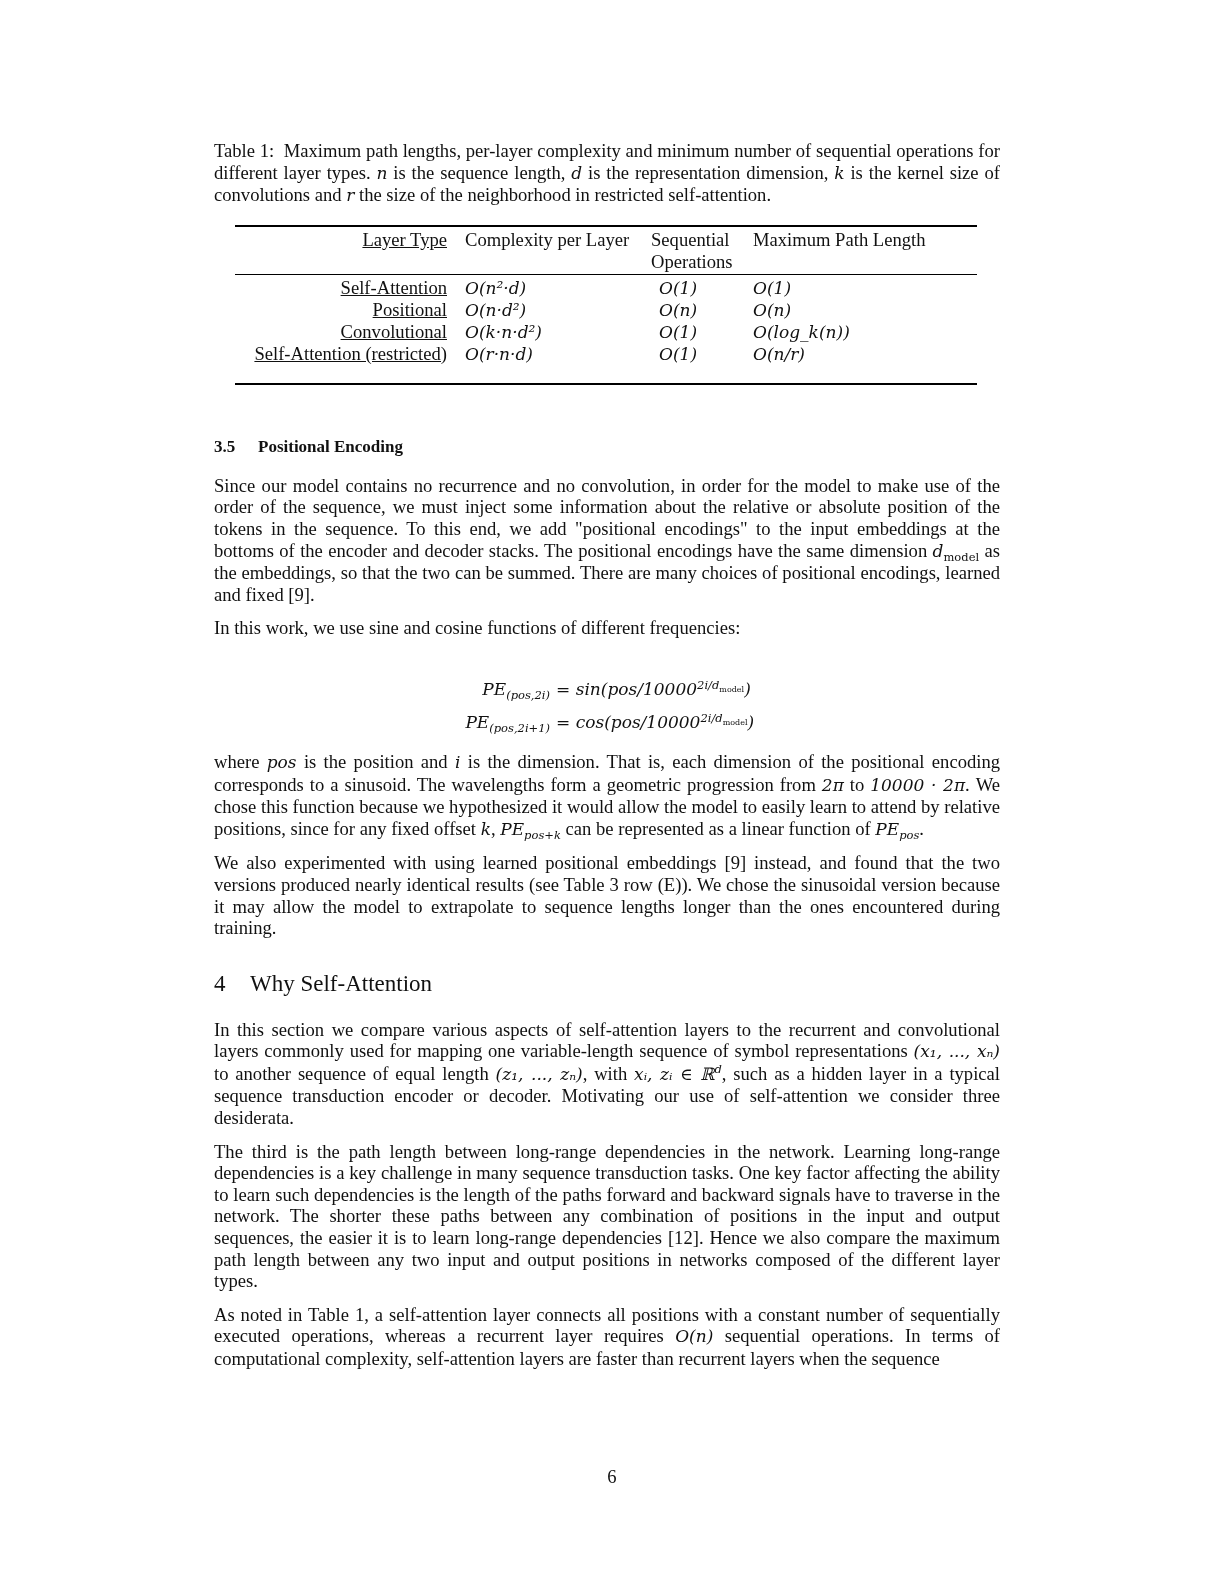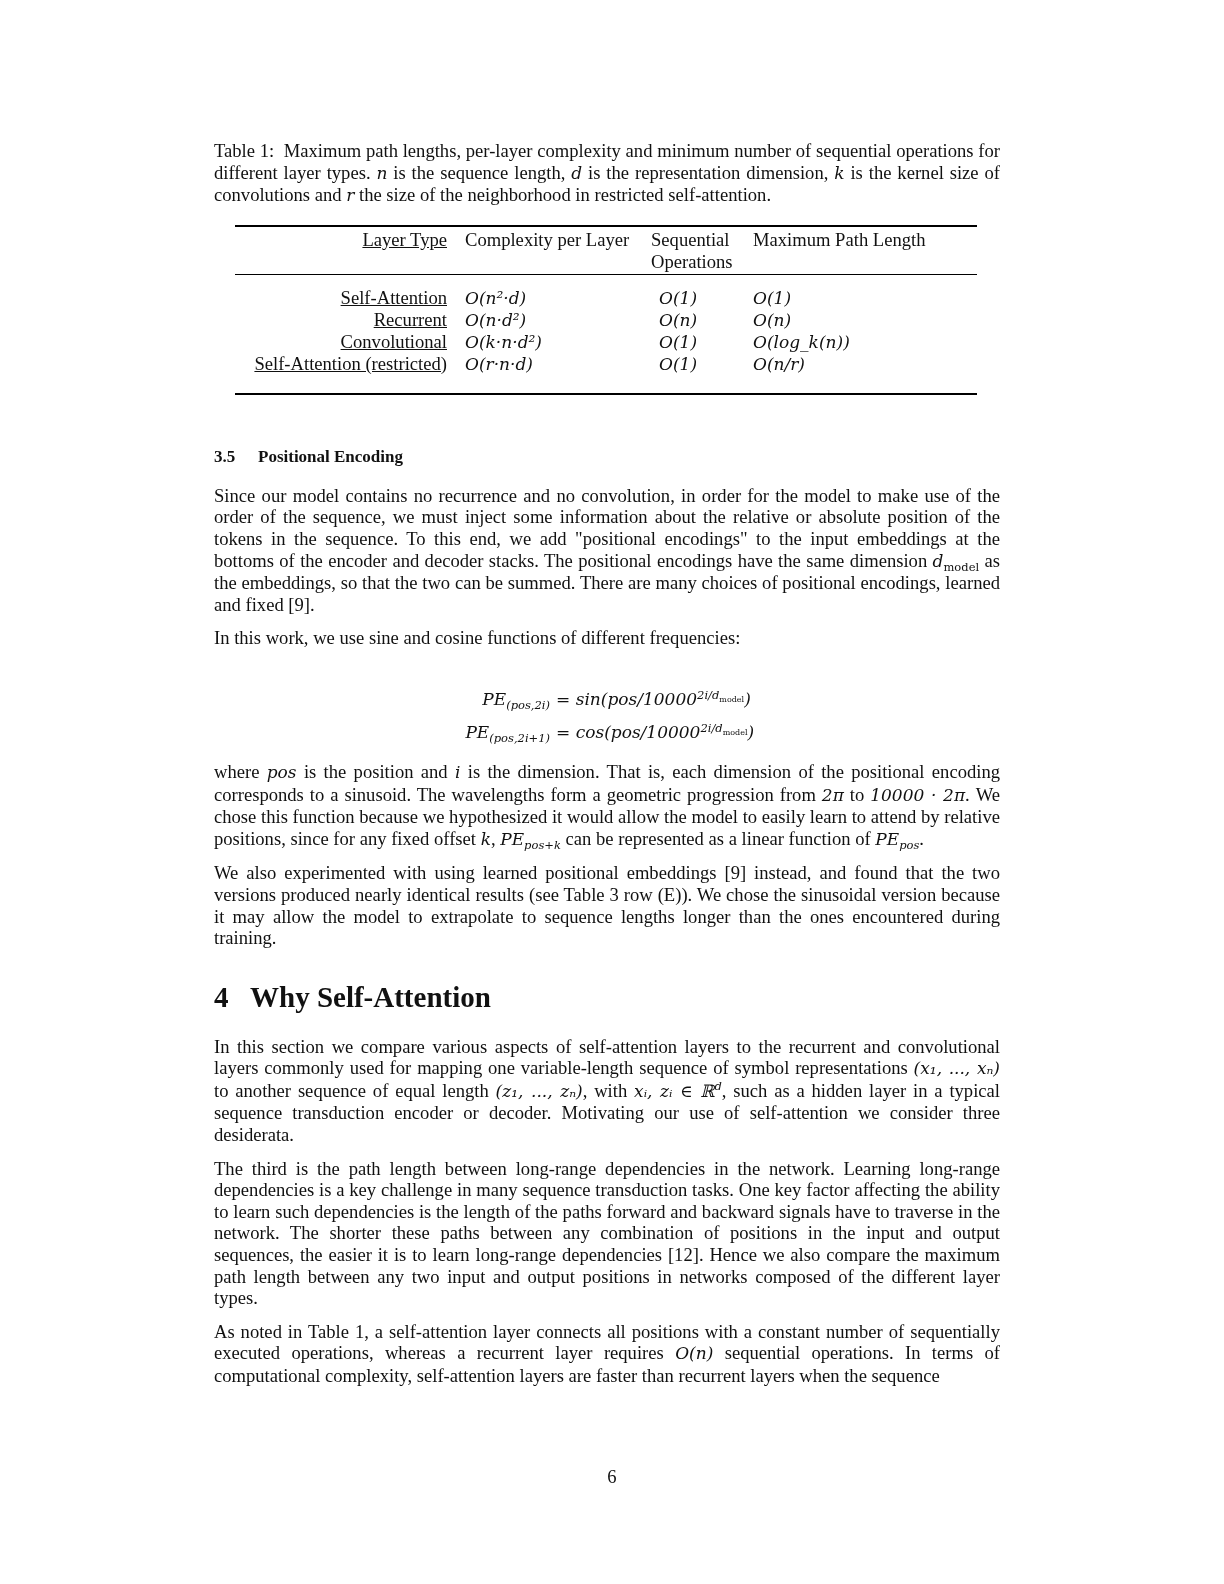--- a/index.html
+++ b/index.html
@@ -10,25 +10,25 @@
   .rm { font-style: normal; }
   sub, sup { font-size: 11.5px; line-height: 0; }
   .caption { margin-bottom: 18px; }
   table.t1 { border-collapse: collapse; margin: 0 0 0 21px; width: 742px; font-size: 18.6px; line-height: 22px; }
   table.t1 thead tr th { font-weight: normal; vertical-align: top; padding: 2px 6px 1px 12px; }
   table.t1 thead { border-top: 2px solid #000; border-bottom: 1px solid #000; }
   table.t1 tbody { border-bottom: 2px solid #000; }
   table.t1 td { padding: 0 6px 0 12px; }
   table.t1 .l { text-align: right; text-decoration: underline; }
   table.t1 .c { text-align: left; }
-  table.t1 tbody tr:first-child td { padding-top: 12px; }
+  table.t1 tbody tr:first-child td { padding-top: 2px; }
   table.t1 tbody tr:last-child td { padding-bottom: 18px; }
   .subsec { font-weight: bold; font-size: 17px; margin: 52px 0 18px 0; }
   .subsec .num { display: inline-block; width: 44px; }
-  .sec { font-weight: bold; font-size: 29px; margin: 32px 0 22px 0; }
+  .sec { font-weight: normal; font-size: 23px; margin: 32px 0 22px 0; }
   .sec .num { display: inline-block; width: 36px; }
   .eqblock { margin: 34px 0 12px 0; font-size: 19px; }
   .eqrow { display: flex; height: 33px; align-items: center; }
   .eqlhs { width: 336px; text-align: right; }
   .eqrhs { padding-left: 6px; }
   .pagenum { position: absolute; top: 1466px; left: 0; width: 1224px; text-align: center; font-size: 18.6px; }
 </style>
 </head>
 <body>
 
@@ -49,21 +49,21 @@
       </tr>
     </thead>
     <tbody>
       <tr>
         <td class="l">Self-Attention</td>
         <td class="c math">O(n²·d)</td>
         <td class="c math">O(1)</td>
         <td class="c math">O(1)</td>
       </tr>
       <tr>
-        <td class="l">Recurrent</td>
+        <td class="l">Positional</td>
         <td class="c math">O(n·d²)</td>
         <td class="c math">O(n)</td>
         <td class="c math">O(n)</td>
       </tr>
       <tr>
         <td class="l">Convolutional</td>
         <td class="c math">O(k·n·d²)</td>
         <td class="c math">O(1)</td>
         <td class="c math">O(log_k(n))</td>
       </tr>

